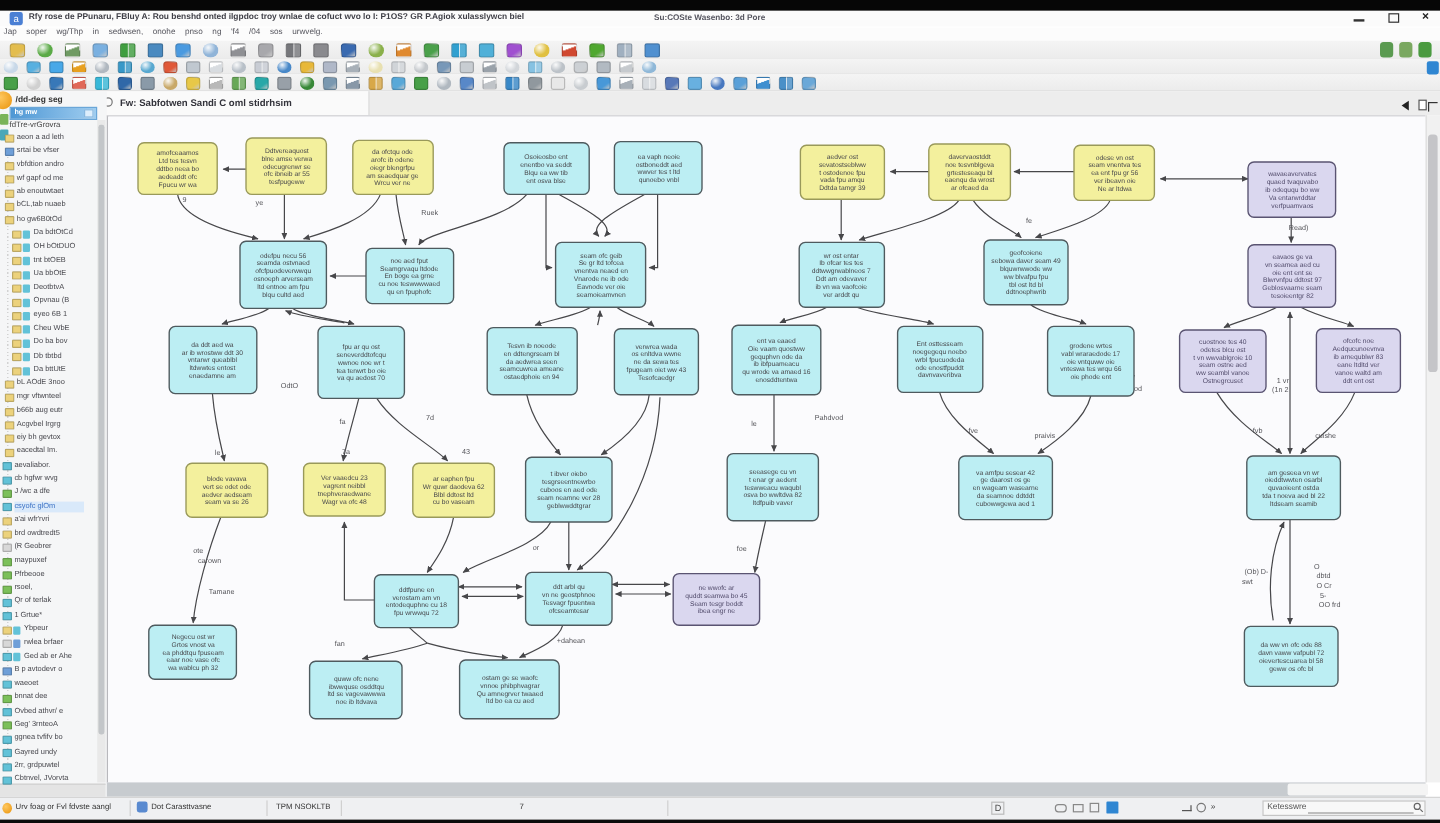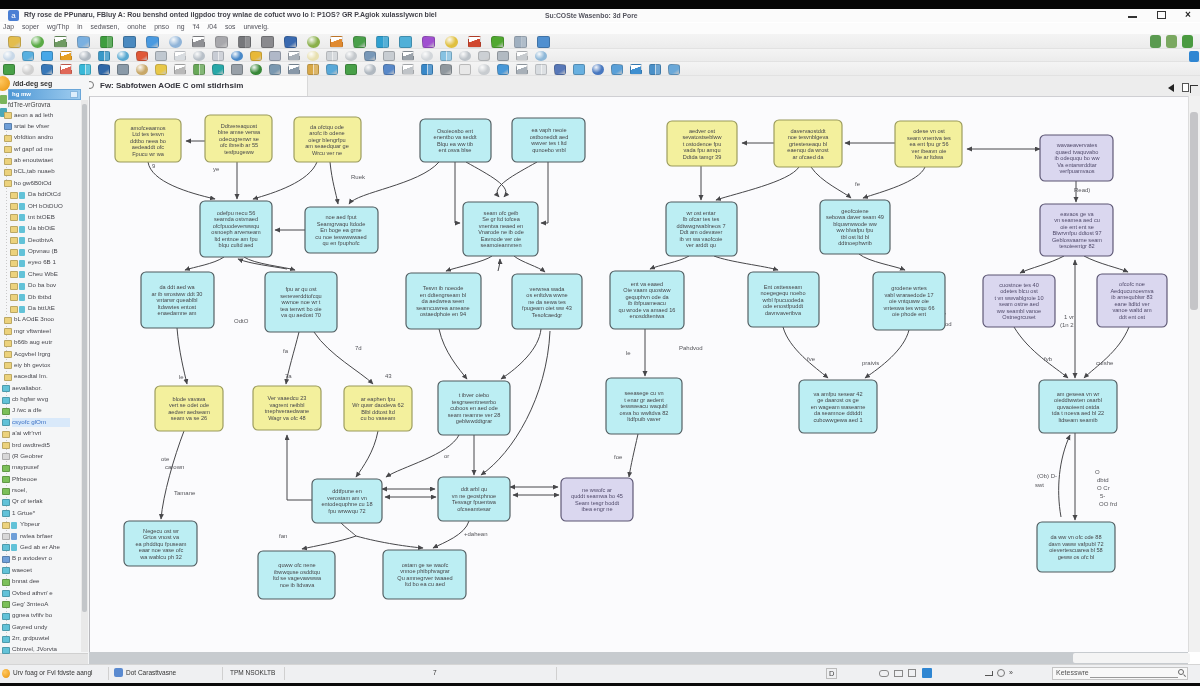--- a/index.html
+++ b/index.html
@@ -148,21 +148,21 @@
 <div class="ic" style="left:554px;top:64px;width:12px;height:11px;background:linear-gradient(145deg,#5878b8,#5878b8 65%,#00000026),radial-gradient(circle at 28% 25%,#ffffffcc 1px,#fff0 45%);border-radius:3px;border:0.6px solid #00000028;"></div>
 <div class="ic" style="left:573px;top:64px;width:12px;height:11px;background:#68b0e0;border-radius:2px;border:0.6px solid #00000033;"></div>
 <div class="ic" style="left:592px;top:64px;width:12px;height:11px;background:radial-gradient(circle at 35% 30%,rgba(255,255,255,.85) 0.5px,rgba(255,255,255,0) 52%),#4878c0;border-radius:50%;"></div>
 <div class="ic" style="left:611px;top:64px;width:12px;height:11px;background:linear-gradient(145deg,#5aa0d8,#5aa0d8 65%,#00000026),radial-gradient(circle at 28% 25%,#ffffffcc 1px,#fff0 45%);border-radius:3px;border:0.6px solid #00000028;"></div>
 <div class="ic" style="left:630px;top:64px;width:12px;height:11px;background:linear-gradient(160deg,#ffffff 38%,#3f8fd0 40%);border-radius:2px;border:0.6px solid #00000028;"></div>
 <div class="ic" style="left:649px;top:64px;width:12px;height:11px;background:linear-gradient(90deg,#4a90c8 52%,#ffffffaa 52%,#4a90c8cc 60%);border-radius:2px;border:0.6px solid #00000028;"></div>
 <div class="ic" style="left:668px;top:64px;width:12px;height:11px;background:linear-gradient(145deg,#6aa8d8,#6aa8d8 65%,#00000026),radial-gradient(circle at 28% 25%,#ffffffcc 1px,#fff0 45%);border-radius:3px;border:0.6px solid #00000028;"></div>
 <div class="abs tabbar"></div>
     <div class="abs tabactive"></div>
 <div class="abs tabicon"></div>
-<div class="abs tabtext">Fw: Sabfotwen AOdE C oml stidrhsim</div>
+<div class="abs tabtext">Fw: Sabfotwen Sandi C oml stidrhsim</div>
 <div class="abs" style="left:1168px;top:84px;width:0;height:0;border:4px solid transparent;border-right:6px solid #222;border-left:0;"></div>
 <div class="abs" style="left:1182px;top:83px;width:7px;height:9px;border:1.3px solid #555;background:#fff;"></div>
 <div class="abs leftcol"></div>
 <div class="abs pdot"></div>
 <div class="abs ptab">/dd-deg seg</div>
 <div class="abs phdr"></div>
     <div class="abs phbtn"></div>
 <div class="abs phtxt">hg mw</div>
 <div class="abs" style="left:0;top:95px;width:7px;height:9px;background:#7ab45a;border-radius:1px;"></div>
 <div class="abs" style="left:0;top:108px;width:7px;height:9px;background:#4aa8b8;border-radius:1px;"></div>

